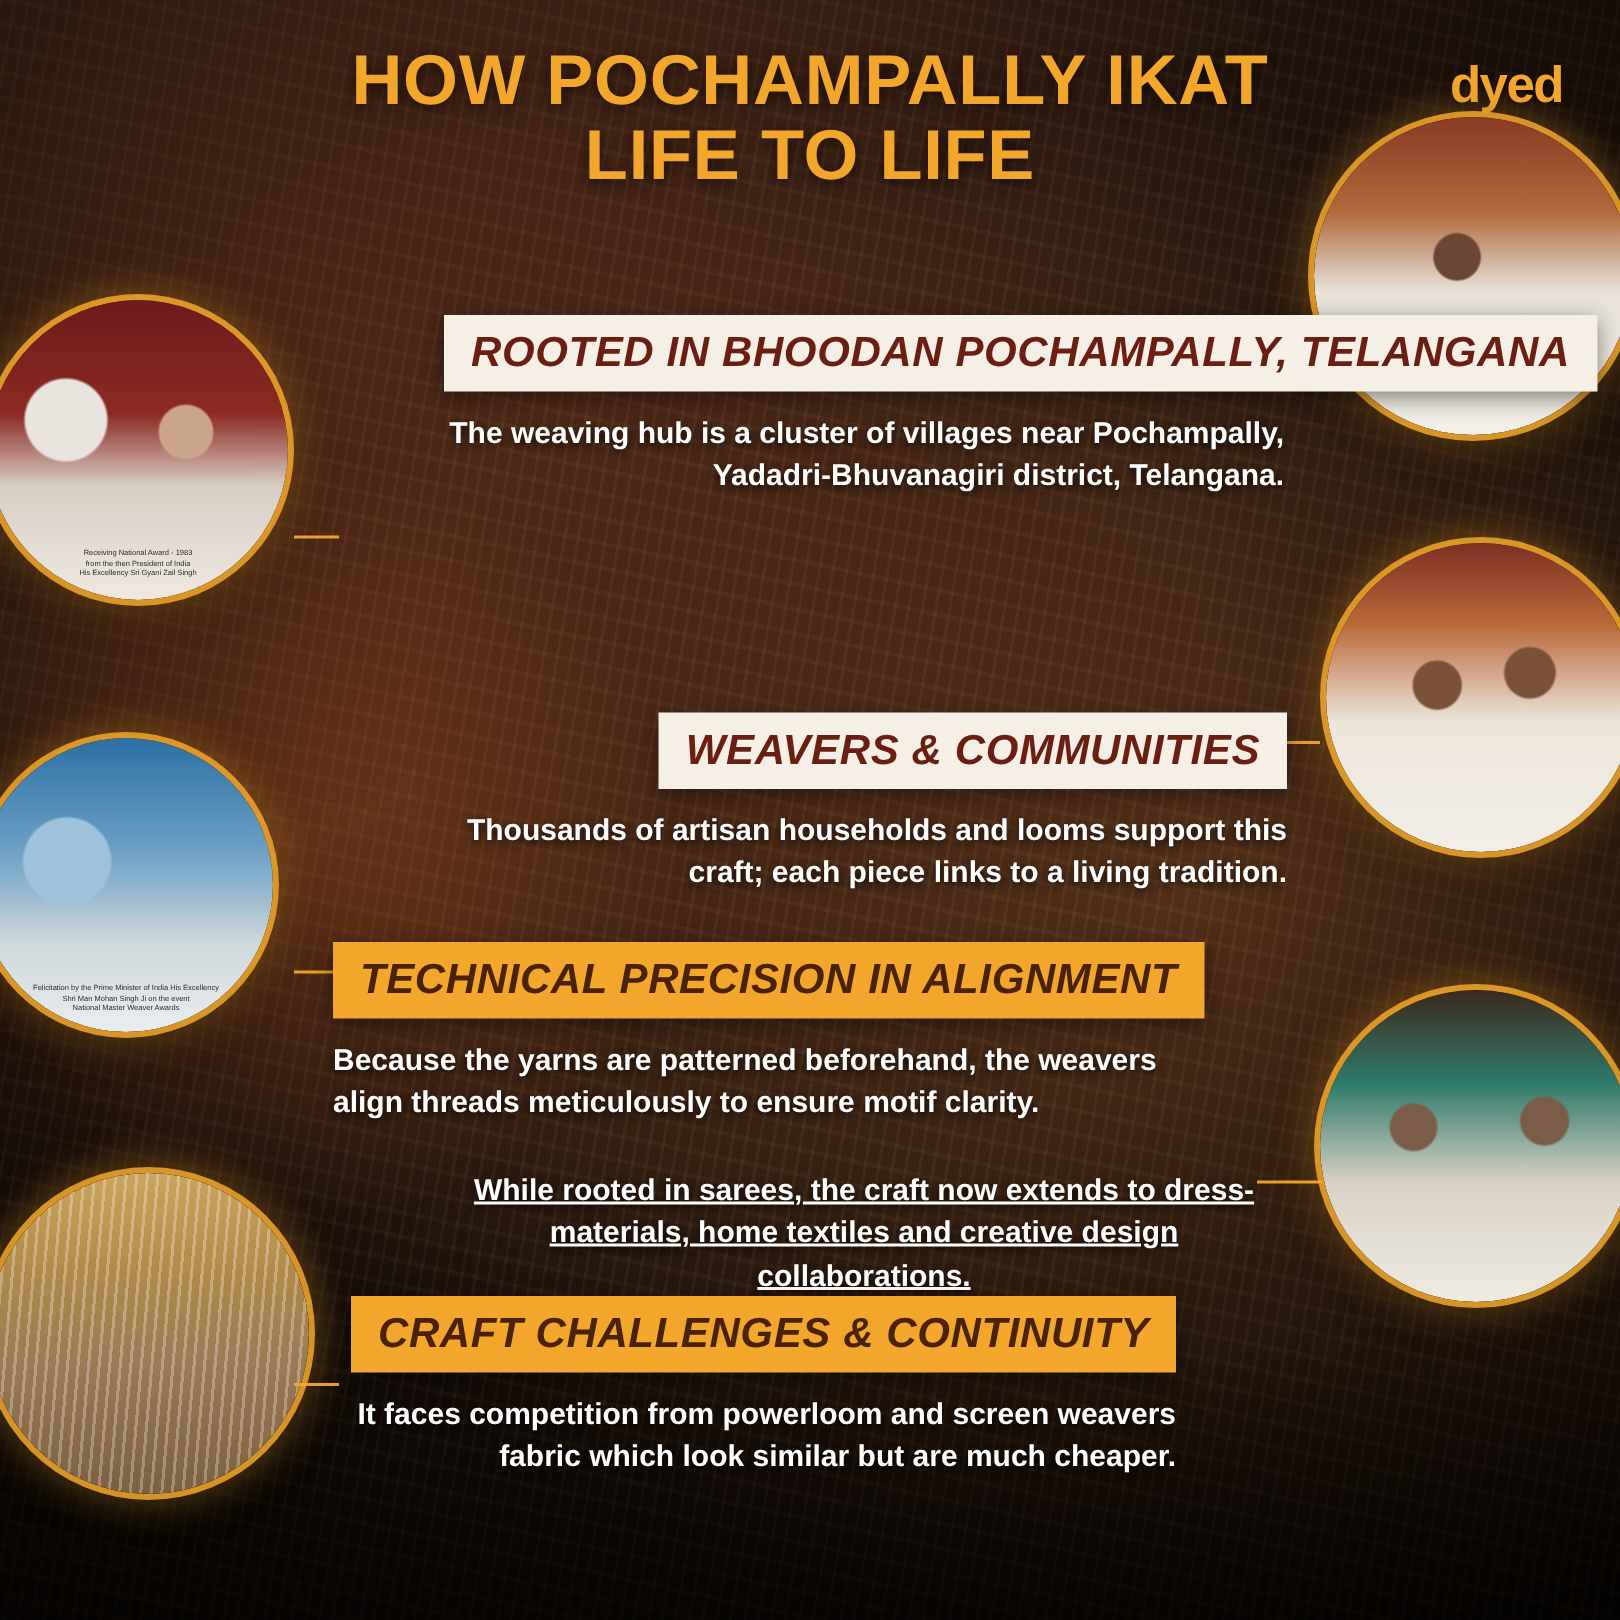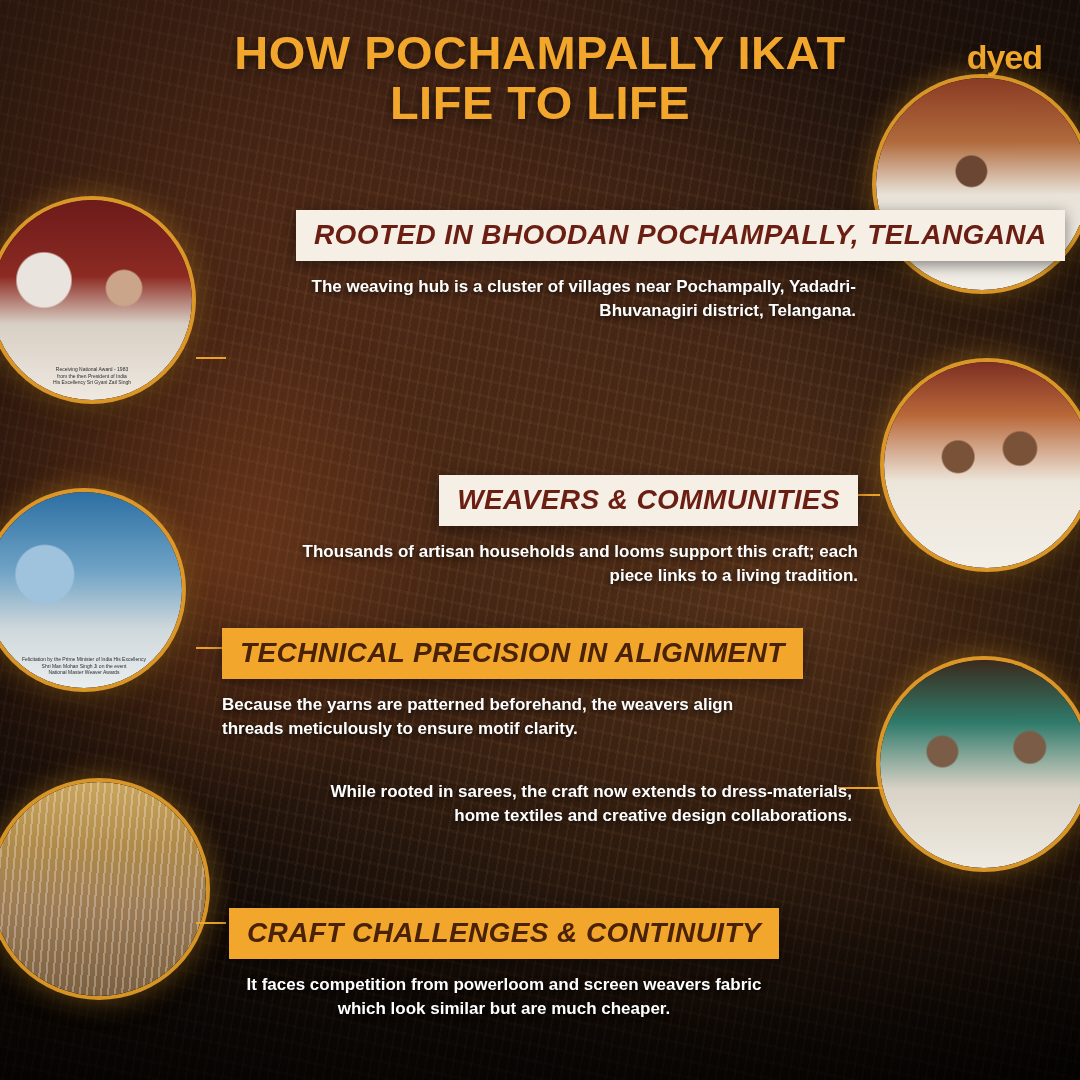--- a/index.html
+++ b/index.html
@@ -116,38 +116,38 @@
   .step{position:absolute;}
   .badge{
     display:inline-block;padding:9px 18px 10px 18px;
     font-size:28px;font-weight:bold;font-style:italic;letter-spacing:0.4px;
     box-shadow:0 4px 14px rgba(0,0,0,0.45);
     white-space:nowrap;
   }
   .badge.cream{background:#F6EFE6;color:#6B1E12;}
   .badge.amber{background:#F2A72C;color:#4A2208;}
   .desc{
-    color:#ffffff;font-size:17px;font-weight:bold;line-height:1.42;
+    color:#ffffff;font-size:20px;font-weight:bold;line-height:1.42;
     text-shadow:0 2px 6px rgba(0,0,0,0.75);
     margin-top:14px;
   }
   .connector{
     position:absolute;height:2px;background:#F2A72C;opacity:0.95;
   }
 
   
   #step-1{left:296px;top:210px;width:560px;text-align:right;}
   #step-1 .desc{text-align:right;}
   #step-2{left:216px;top:338px;width:520px;text-align:left;}
   #step-3{left:300px;top:475px;width:558px;text-align:right;}
   #step-3 .desc{text-align:right;}
   #step-4{left:222px;top:628px;width:560px;text-align:left;}
   #step-5{left:300px;top:766px;width:552px;text-align:right;}
-  #step-5 .desc{text-align:right;}
-  #step-6{left:224px;top:908px;width:560px;text-align:center;}
+  #step-5 .desc{text-align:center;text-decoration:underline;}
+  #step-6{left:224px;top:864px;width:560px;text-align:right;}
 </style>
 </head>
 <body>
 
 <div class="poster">
 
   <div class="bg-texture"></div>
   <div class="bg-warm-blob"></div>
   <div class="bg-vignette"></div>
   <div class="bg-dark-bottom"></div>

